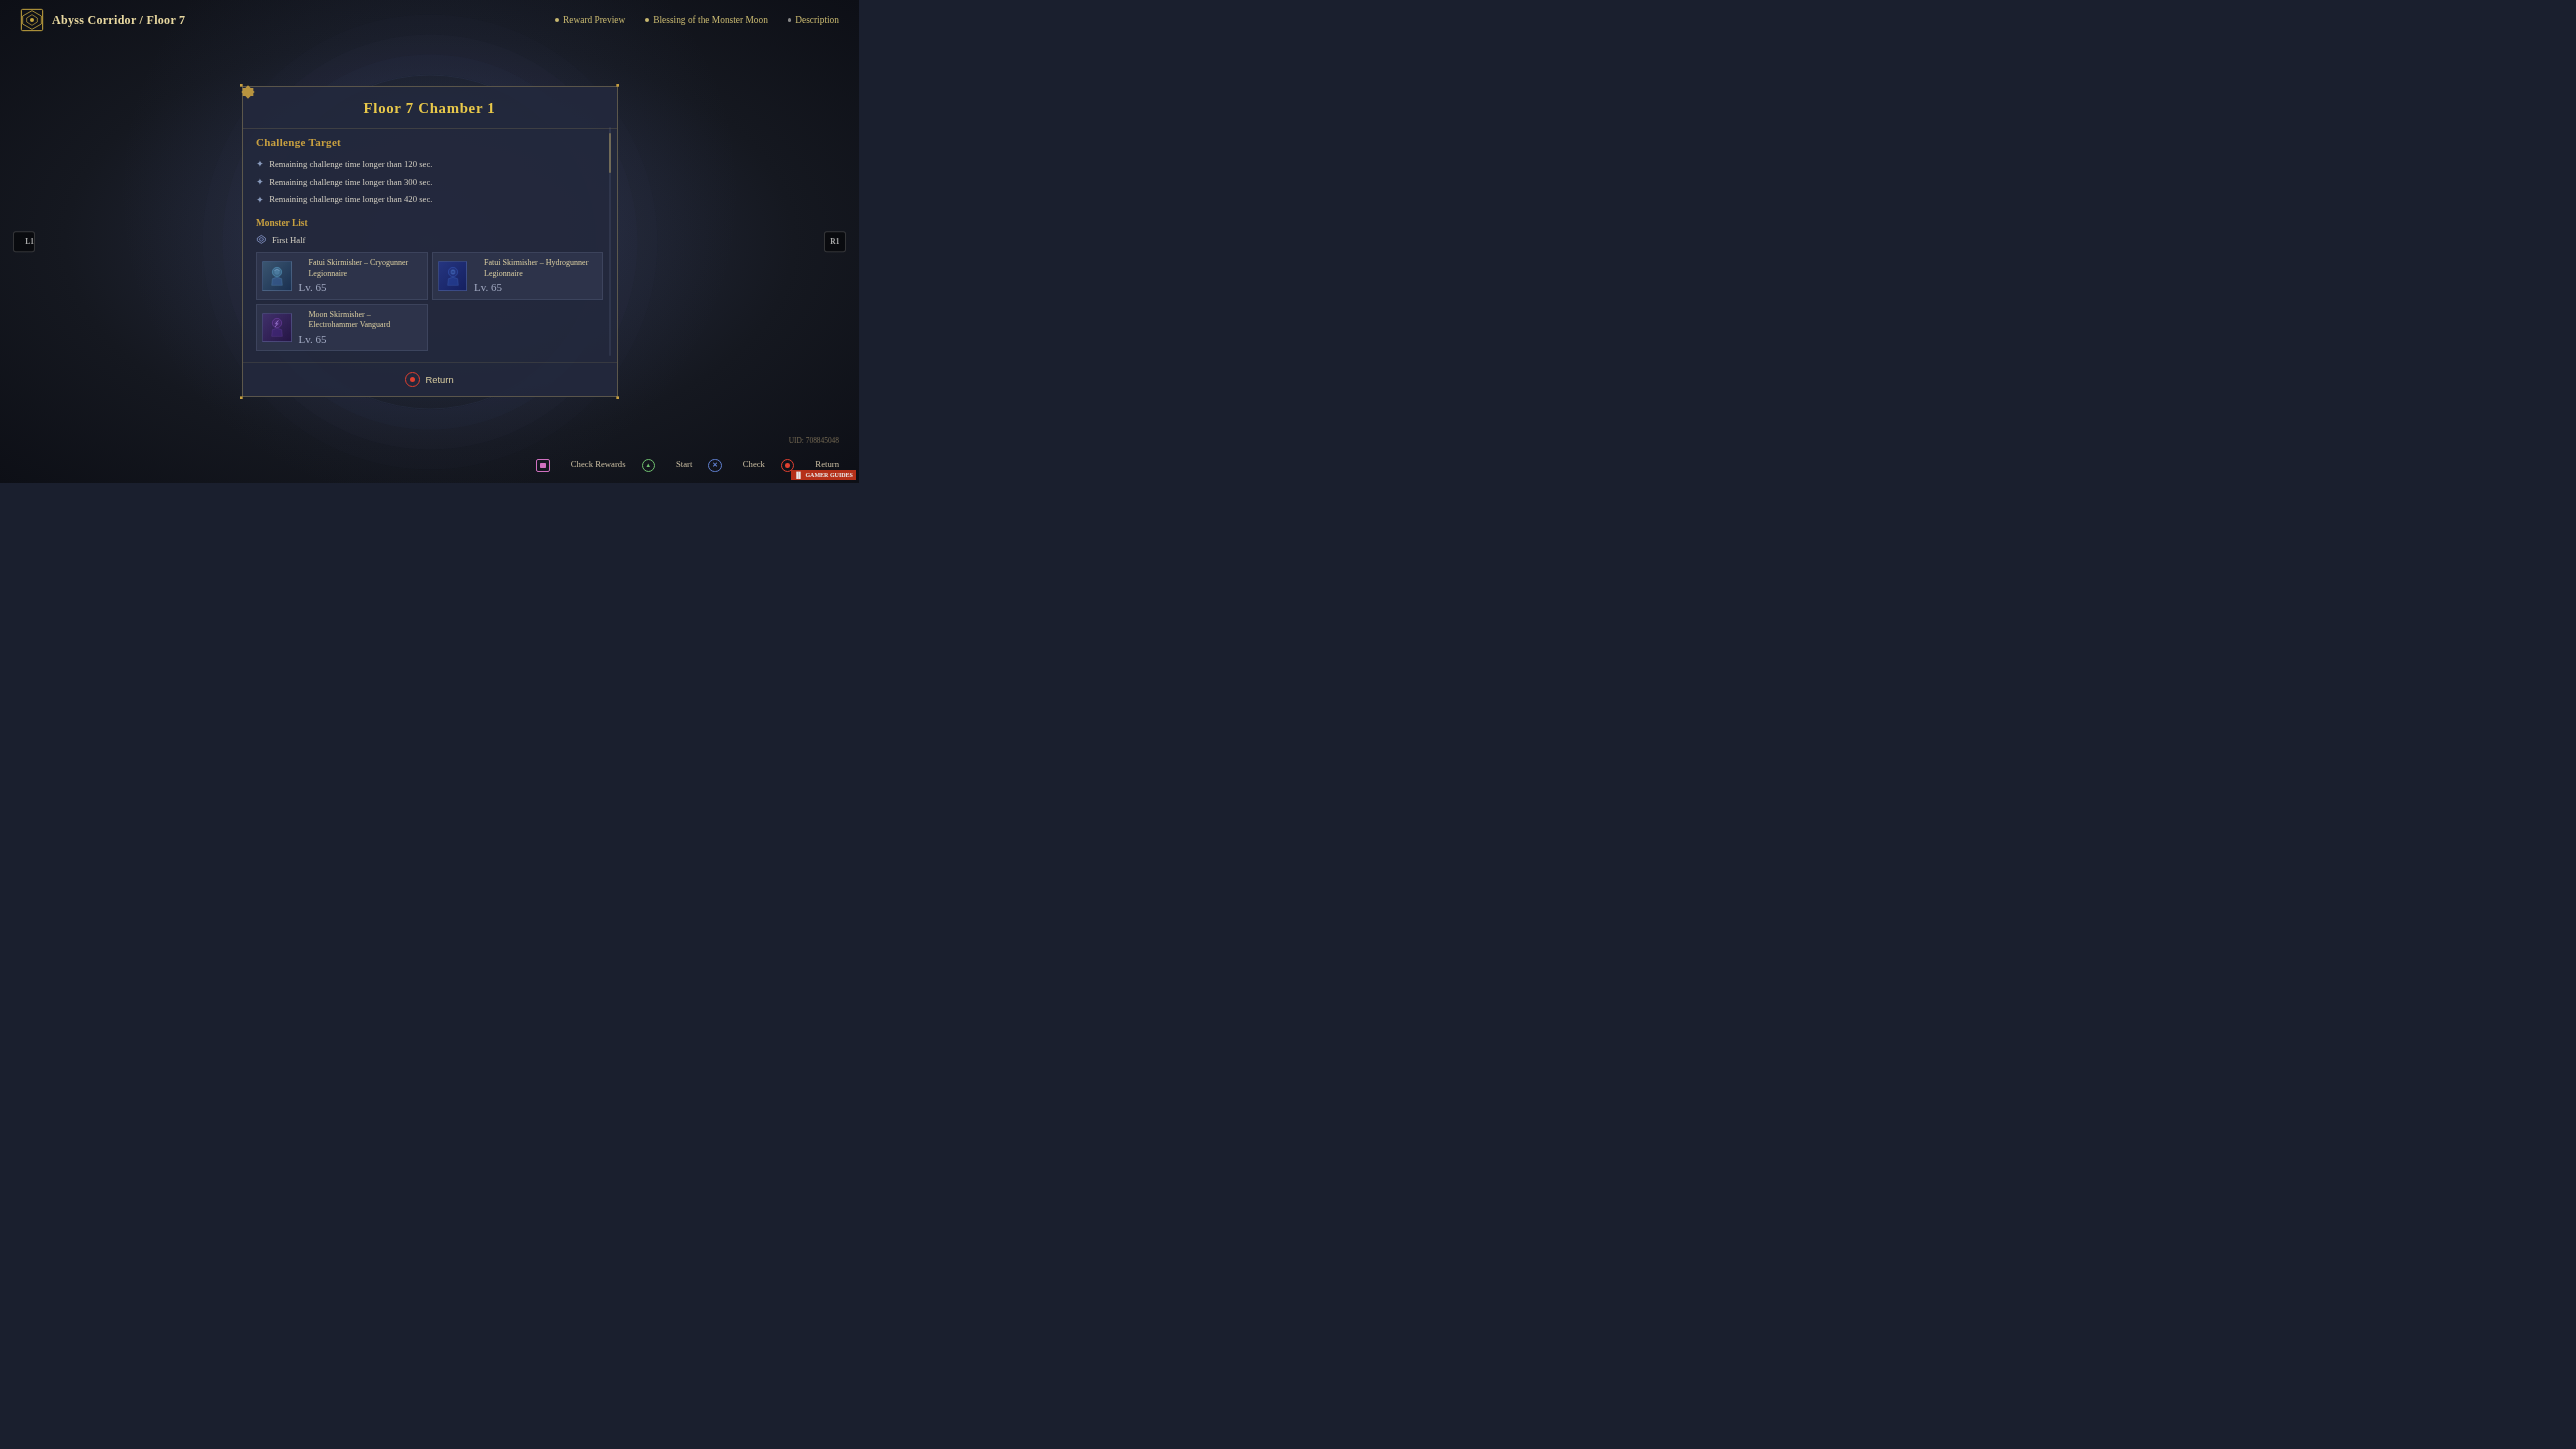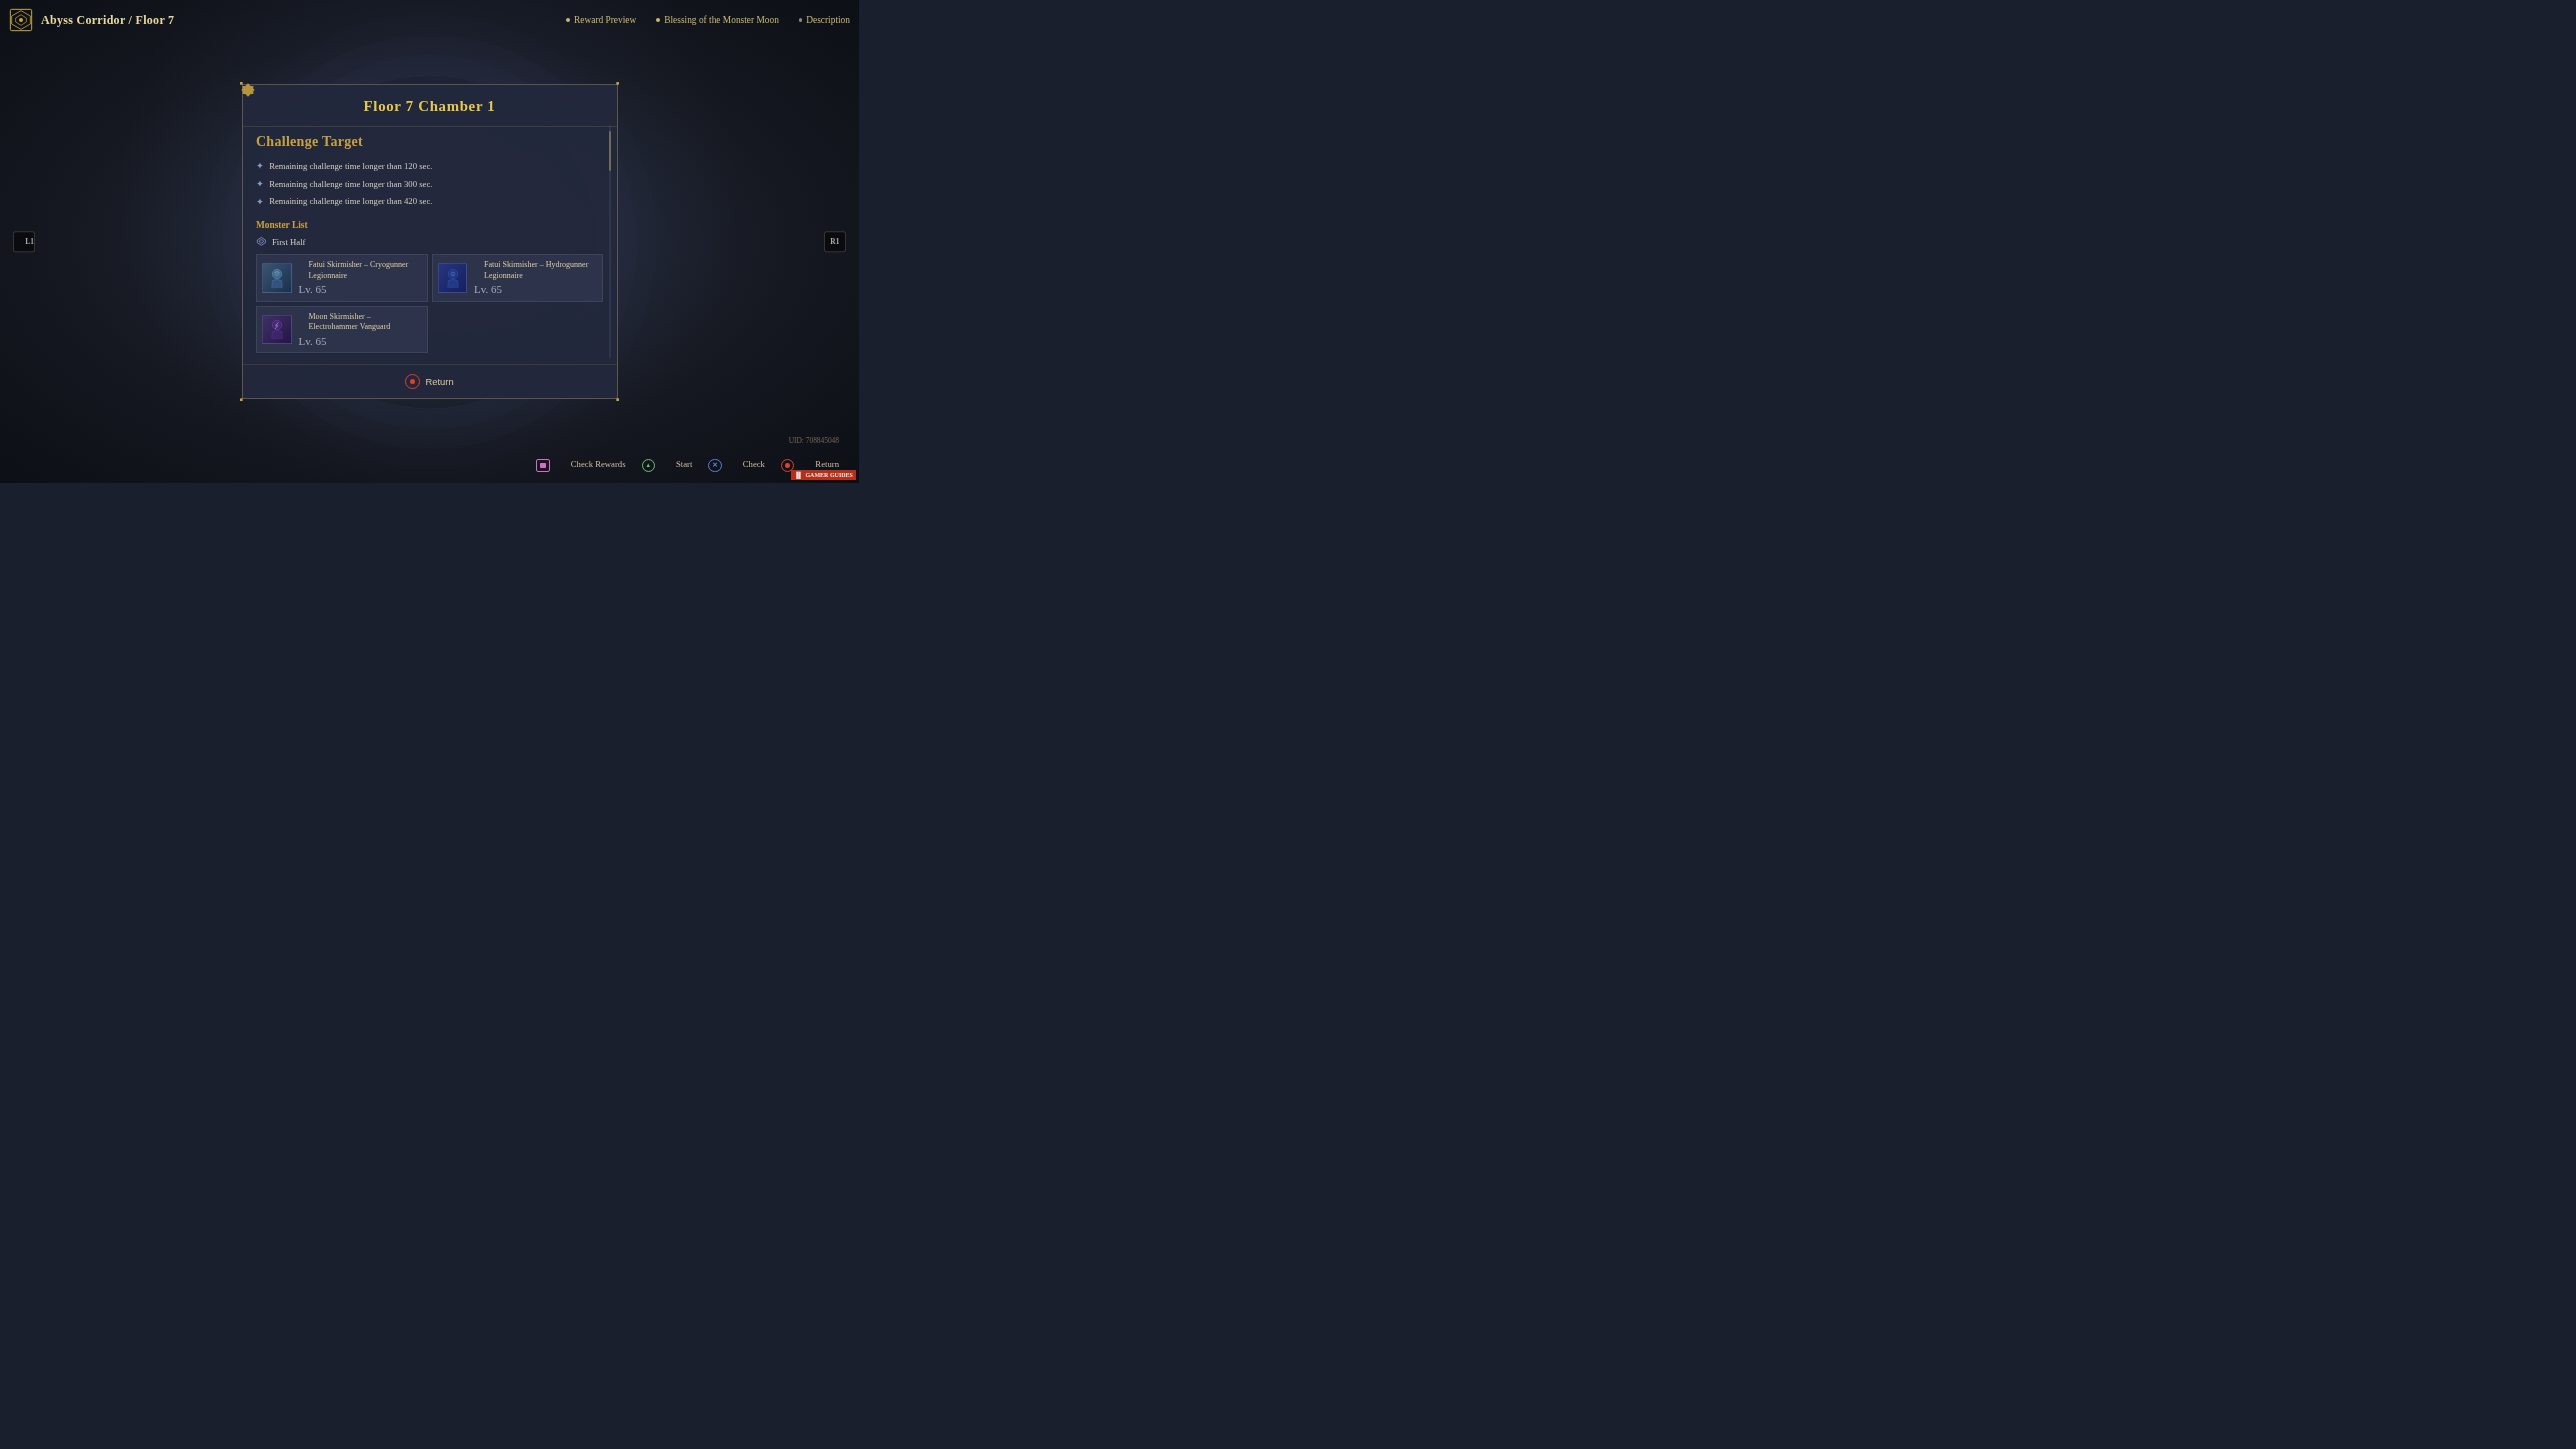--- a/index.html
+++ b/index.html
@@ -41,21 +41,21 @@
 
     
     .top-nav {
       position: absolute;
       top: 0;
       left: 0;
       right: 0;
       height: 40px;
       display: flex;
       align-items: center;
-      padding: 0 9px;
+      padding: 0 20px;
       z-index: 10;
     }
 
     .nav-logo {
       width: 24px;
       height: 24px;
       margin-right: 8px;
     }
 
     .nav-title {
@@ -177,21 +177,21 @@
 
     
     .divider {
       height: 0.7px;
       background: rgba(180,160,100,0.2);
       margin: 0 0 8px;
     }
 
     .section-title {
       color: #c8a040;
-      font-size: 14px;
+      font-size: 11px;
       font-weight: bold;
       margin-bottom: 6.7px;
       letter-spacing: 0.3px;
     }
 
     .challenge-item {
       display: flex;
       align-items: center;
       gap: 5.4px;
       color: #d0ccc0;

